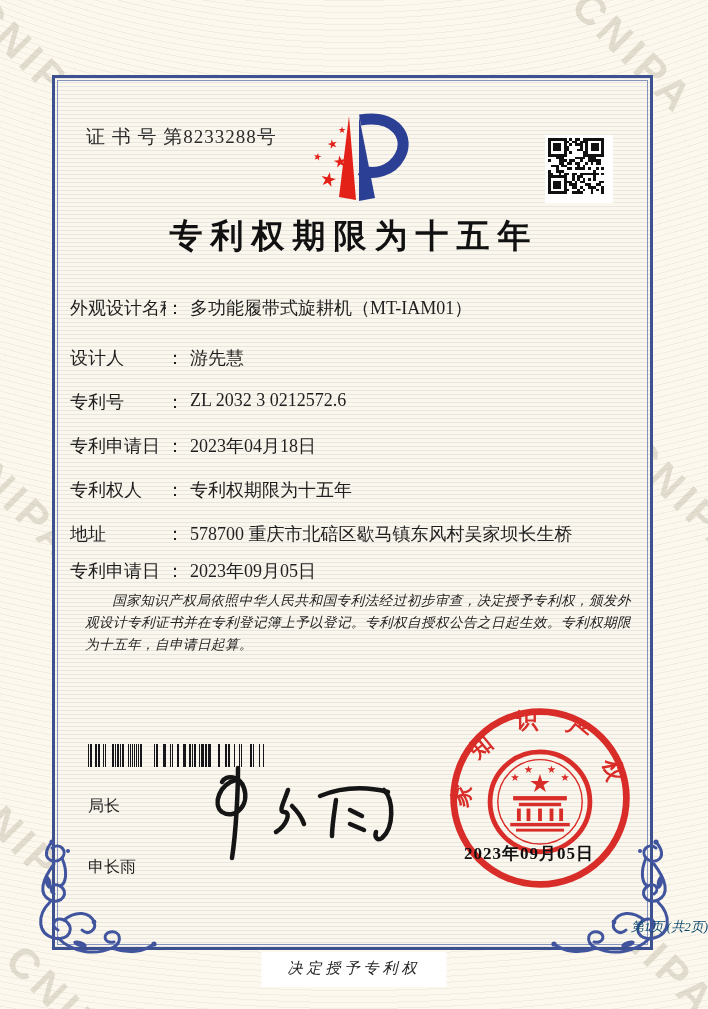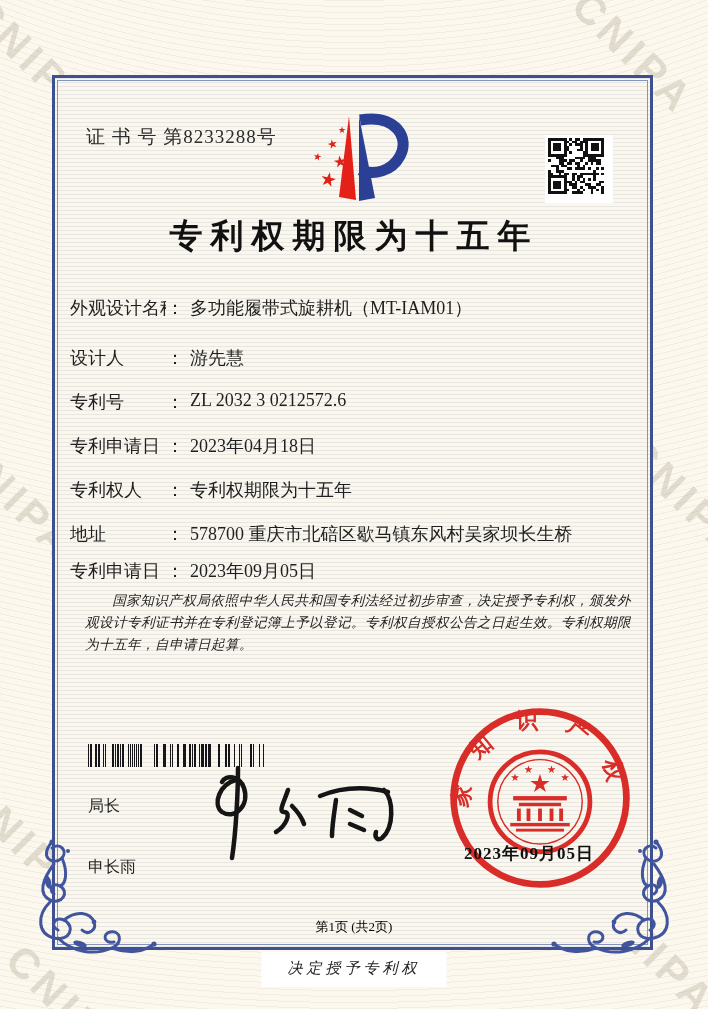--- a/index.html
+++ b/index.html
@@ -58,21 +58,21 @@
     margin:0 0 9px 0;font-size:13.6px;line-height:1.62;text-indent:2em;
     font-style:italic;color:#222;letter-spacing:.4px;text-align:justify;
   }
   .barcode{position:absolute;left:88px;top:744px;width:178px;height:23px;z-index:3;}
   .barcode i{position:absolute;top:0;bottom:0;background:#15151a;}
   .signer-title{position:absolute;left:88px;top:796px;z-index:3;font-family:"Liberation Sans",sans-serif;font-size:16px;}
   .signer-name{position:absolute;left:88px;top:829px;z-index:3;font-family:"Liberation Sans",sans-serif;font-size:16px;margin-top:28px;}
   .signature{position:absolute;left:192px;top:762px;width:210px;height:102px;z-index:3;}
   .seal{position:absolute;left:444px;top:702px;width:192px;height:192px;z-index:4;opacity:.95;}
   .seal-date{position:absolute;left:464px;top:842px;z-index:5;font-size:17px;font-weight:600;color:#101010;letter-spacing:1px;}
-  .page-footer{position:absolute;left:0;right:0;top:918px;z-index:3;text-align:center;font-size:13px;color:#000000;}
+  .page-footer{position:absolute;left:0;right:0;top:918px;z-index:3;text-align:right;font-size:13px;color:#0c4a6e;font-style:italic;}
   .cont-box{
     position:absolute;left:50%;top:952px;transform:translateX(-50%);z-index:6;
     background:#ffffff;padding:7px 26px 9px;white-space:nowrap;
     font-size:15px;font-style:italic;letter-spacing:4px;color:#222;
   }
 </style>
 </head>
 <body>
 
 <div class="sheet-waves"></div>

